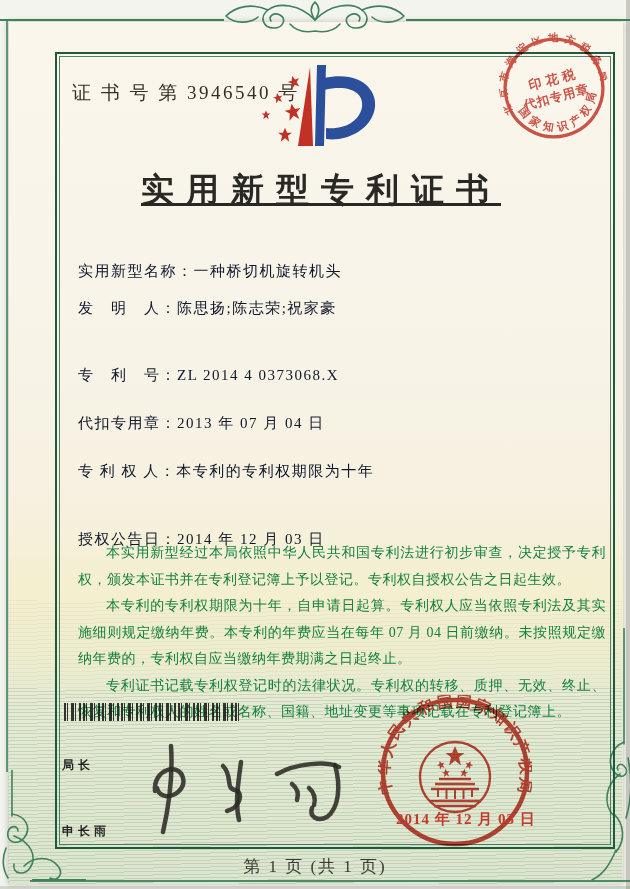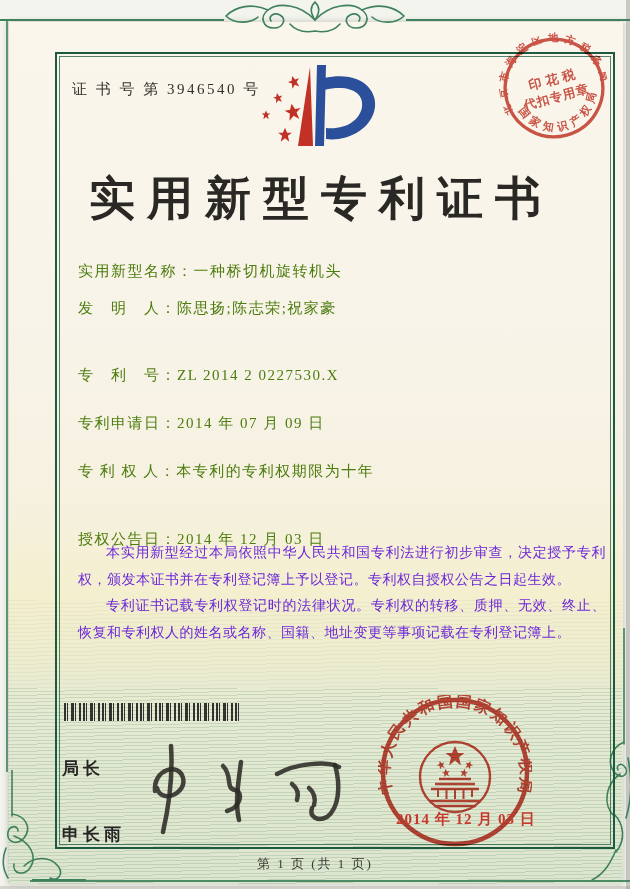--- a/index.html
+++ b/index.html
@@ -26,57 +26,57 @@
   .scan-edge-bottom{position:absolute;left:0;bottom:0;width:630px;height:3px;background:rgba(120,120,108,.25);}
 
   .frame{position:absolute;left:55px;top:52px;width:556px;height:793px;border:2.5px solid var(--frame-green,#1e5a40);}
   .frame::after{content:"";position:absolute;inset:2px;border:1px solid var(--frame-green,#1e5a40);opacity:.75;}
 
   .edge-left{position:absolute;left:6px;top:20px;width:1.5px;height:752px;background:var(--ornament-green,#3f815c);opacity:.8;}
   .edge-bottom{position:absolute;left:30px;top:880px;width:600px;height:2px;background:var(--ornament-green,#3f815c);opacity:.9;}
   .orn{stroke:var(--ornament-green,#3f815c);fill:none;stroke-width:1.6;stroke-linecap:round;}
   .orn-thick{stroke:var(--ornament-green,#3f815c);fill:none;stroke-width:2;}
 
-  .cert-no{position:absolute;left:72px;top:80px;font-size:15px;letter-spacing:2.5px;color:#33302b;}
+  .cert-no{position:absolute;left:72px;top:80px;font-size:19px;letter-spacing:2.5px;color:#33302b;}
   .title{
     position:absolute;left:0;top:168px;width:630px;text-align:center;
-    font-size:46px;font-weight:700;letter-spacing:12px;color:#2a2824;text-indent:12px;
+    font-size:33px;font-weight:700;letter-spacing:12px;color:#2a2824;text-indent:12px;text-decoration:underline;
   }
-  .field{position:absolute;left:78px;font-size:15px;color:#4d7c0f;letter-spacing:1.5px;white-space:nowrap;}
+  .field{position:absolute;left:78px;font-size:15px;color:#0f172a;letter-spacing:1.5px;white-space:nowrap;}
   .body-text{
     position:absolute;left:78px;top:540px;width:528px;
-    font-size:14px;line-height:26.5px;color:#6d28d9;text-align:justify;letter-spacing:.5px;
+    font-size:14px;line-height:26.5px;color:#15803d;text-align:justify;letter-spacing:.5px;
   }
   .body-text p{margin:0;text-indent:2em;}
 
   .barcode{
     position:absolute;left:64px;top:703px;width:178px;height:18px;
     background:repeating-linear-gradient(90deg,
       #1a1a18 0 2px,transparent 2px 3px,
       #1a1a18 3px 4px,transparent 4px 7px,
       #1a1a18 7px 10px,transparent 10px 11px,
       #1a1a18 11px 12px,transparent 12px 15px,
       #1a1a18 15px 17px,transparent 17px 19px);
     opacity:.88;
   }
 
   .signer{position:absolute;left:62px;font-family:"Liberation Sans","DejaVu Sans",sans-serif;
-    font-size:17px;font-weight:600;color:#262523;letter-spacing:4px;}
+    font-size:12px;font-weight:600;color:#262523;letter-spacing:4px;}
   .sig-svg{position:absolute;left:125px;top:736px;}
   .sig-stroke{stroke:var(--ink,#2c2a26);fill:none;stroke-width:4.5;stroke-linecap:round;stroke-linejoin:round;opacity:.88;}
 
   .seal{mix-blend-mode:multiply;}
   .seal-stroke{stroke:var(--seal-red,#c5392c);fill:none;}
   .seal-fill{fill:var(--seal-red,#c5392c);}
   .seal-text{fill:var(--seal-red,#c5392c);font-family:"Liberation Sans","DejaVu Sans",sans-serif;font-weight:700;}
   .issuing-seal{position:absolute;left:378px;top:695px;opacity:.92;}
   .tax-seal{position:absolute;left:500px;top:34px;opacity:.85;transform:rotate(-15deg);}
   .seal-date{position:absolute;left:396px;top:810px;font-size:15px;letter-spacing:1px;color:var(--seal-red,#c5392c);font-weight:600;}
 
-  .footer{position:absolute;left:0;top:855px;width:630px;text-align:center;font-size:13px;letter-spacing:2px;color:#3b3b35;}
+  .footer{position:absolute;left:0;top:855px;width:630px;text-align:center;font-size:17px;letter-spacing:2px;color:#3b3b35;}
 </style>
 </head>
 <body style="--frame-green: #1e5a40; --ornament-green: #3f815c; --seal-red: #c5392c; --logo-blue: #2b4f9b; --logo-red: #c23126; --ink: #2c2a26;">
 
 <svg width="0" height="0" style="position:absolute" aria-hidden="true">
   <defs>
     <path id="star" d="M0,-10 2.94,-3.09 9.51,-3.09 4.05,1.18 5.88,9.51 0,4.5 -5.88,9.51 -4.05,1.18 -9.51,-3.09 -2.94,-3.09 Z"></path>
   </defs>
 </svg>
 
@@ -140,27 +140,28 @@
   <text class="seal-text" font-size="10"><textPath href="#tax-top-arc" startOffset="4" textLength="162" lengthAdjust="spacing">北京市海淀区地方税务局</textPath></text>
   <text class="seal-text" font-size="10.5"><textPath href="#tax-bot-arc" startOffset="2" textLength="100" lengthAdjust="spacing">国家知识产权局</textPath></text>
   <text class="seal-text" x="54" y="48" font-size="12.5" letter-spacing="4" text-anchor="middle">印花税</text>
   <text class="seal-text" x="52" y="65" font-size="12" letter-spacing="1" text-anchor="middle">代扣专用章</text>
 </svg>
 
 <div class="title">实用新型专利证书</div>
 
 <div class="field" style="top:262px"><span>实用新型名称：</span><span>一种桥切机旋转机头</span></div>
 <div class="field" style="top:299px"><span>发　明　人：</span><span>陈思扬;陈志荣;祝家豪</span></div>
-<div class="field" style="top:366px"><span>专　利　号：</span><span>ZL 2014 2 0227530.X</span></div>
-<div class="field" style="top:414px"><span>专利申请日：</span><span>2014 年 07 月 09 日</span></div>
+<div class="field" style="top:366px"><span>专　利　号：</span><span>ZL 2014 4 0373068.X</span></div>
+<div class="field" style="top:414px"><span>代扣专用章：</span><span>2013 年 07 月 04 日</span></div>
 <div class="field" style="top:462px"><span>专 利 权 人：</span><span>本专利的专利权期限为十年</span></div>
 <div class="field" style="top:530px"><span>授权公告日：</span><span>2014 年 12 月 03 日</span></div>
 
 <div class="body-text">
   <p>本实用新型经过本局依照中华人民共和国专利法进行初步审查，决定授予专利权，颁发本证书并在专利登记簿上予以登记。专利权自授权公告之日起生效。</p>
+  <p>本专利的专利权期限为十年，自申请日起算。专利权人应当依照专利法及其实施细则规定缴纳年费。本专利的年费应当在每年 07 月 04 日前缴纳。未按照规定缴纳年费的，专利权自应当缴纳年费期满之日起终止。</p>
   <p>专利证书记载专利权登记时的法律状况。专利权的转移、质押、无效、终止、恢复和专利权人的姓名或名称、国籍、地址变更等事项记载在专利登记簿上。</p>
 </div>
 
 <div class="barcode"></div>
 
 <div class="signer" style="top:757px">局长</div>
 <div class="signer" style="top:823px">申长雨</div>
 <svg class="sig-svg" width="250" height="105" viewBox="0 0 250 105">
   <path class="sig-stroke" d="M30,55 C28,33 54,26 58,42 C62,58 36,68 32,52"></path>
   <path class="sig-stroke" d="M46,10 C48,40 43,74 38,96"></path>

